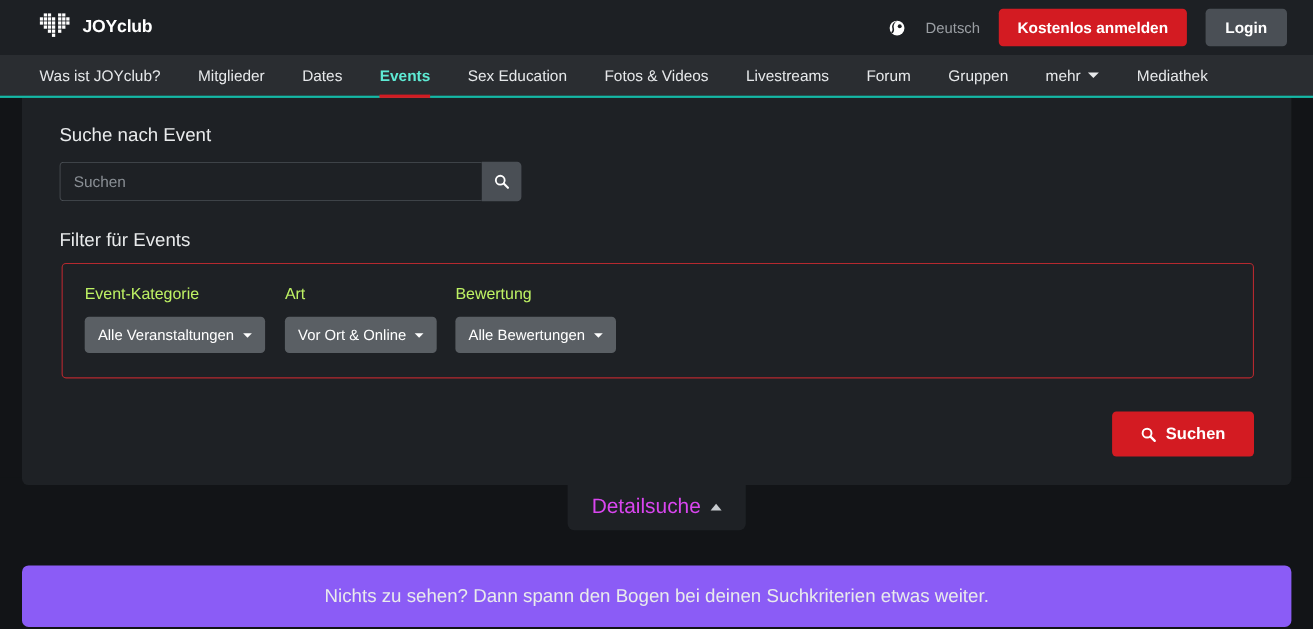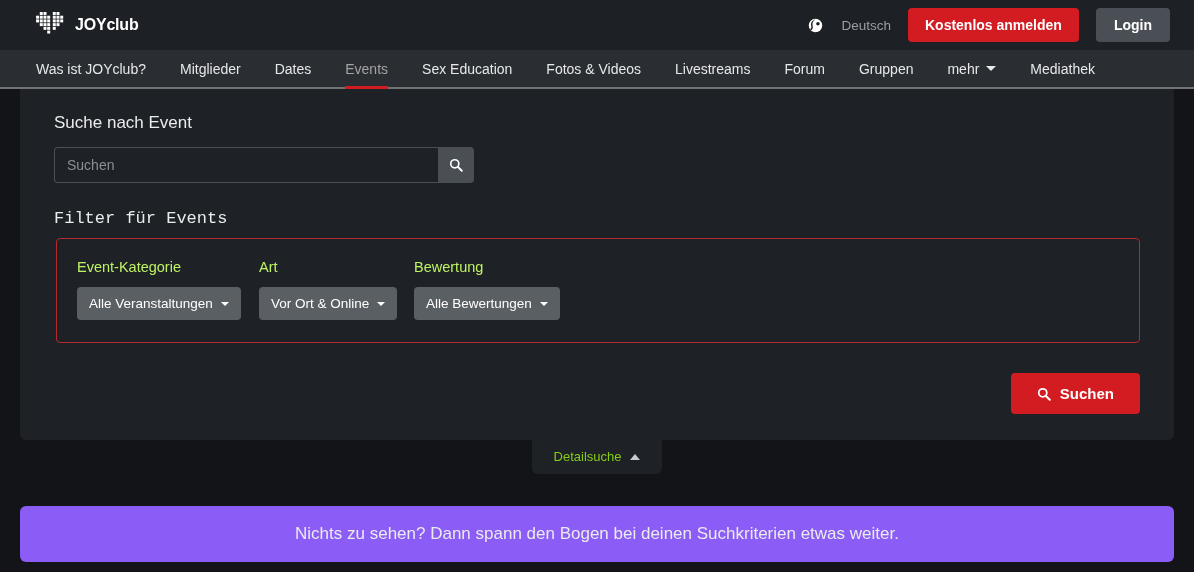--- a/index.html
+++ b/index.html
@@ -64,35 +64,35 @@
     font-family: "Liberation Sans", sans-serif;
   }
 
   
   .nav {
     height: 39px;
     background: #2a2d31;
     display: flex;
     align-items: stretch;
     padding: 0 0 0 36px;
-    border-bottom: 2px solid #737373;
+    border-bottom: 2px solid #14b8a6;
     position: relative;
   }
   .nav-item {
     display: flex;
     align-items: center;
     color: #e6e8ea;
     font-size: 14px;
     padding: 0 17px;
     cursor: pointer;
     position: relative;
     white-space: nowrap;
   }
   .nav-item:first-child { padding-left: 0; }
-  .nav-item.active { font-weight: normal; color: #a3a3a3; }
+  .nav-item.active { font-weight: bold; color: #5eead4; }
   .nav-item.active::after {
     content: "";
     position: absolute;
     left: 17px; right: 17px; bottom: -2px;
     height: 3px;
     background: #d31b22;
   }
   .nav-item.active:first-child::after { left: 0; }
   .nav-caret {
     display: inline-block;
@@ -146,21 +146,20 @@
     display: flex; align-items: center; justify-content: center;
     cursor: pointer;
   }
   .search-btn svg { width: 14px; height: 14px; }
 
   .filter-title {
     color: #e9ebec;
     font-size: 17px;
     margin: 0 0 10px 0;
     padding-left: 16px;
-    font-family: Liberation Mono, monospace;
   }
   .filter-box {
     border: 1px solid #b5292f;
     border-radius: 4px;
     margin: 0 16px 0 18px;
     padding: 20px 20px 22px 20px;
     display: flex;
     gap: 0;
   }
   .filter-col { margin-right: 0; }
@@ -215,22 +214,22 @@
 
   
   .detail-wrap {
     display: flex;
     justify-content: center;
     margin-top: 0;
   }
   .detail-tab {
     background: #1e2125;
     border-radius: 0 0 6px 6px;
-    color: #84cc16;
-    font-size: 13px;
+    color: #d946ef;
+    font-size: 19px;
     padding: 9px 22px 10px 22px;
     display: flex;
     align-items: center;
     gap: 9px;
     cursor: pointer;
   }
   .chev-up {
     display: inline-block;
     width: 0; height: 0;
     border-left: 5px solid transparent;

